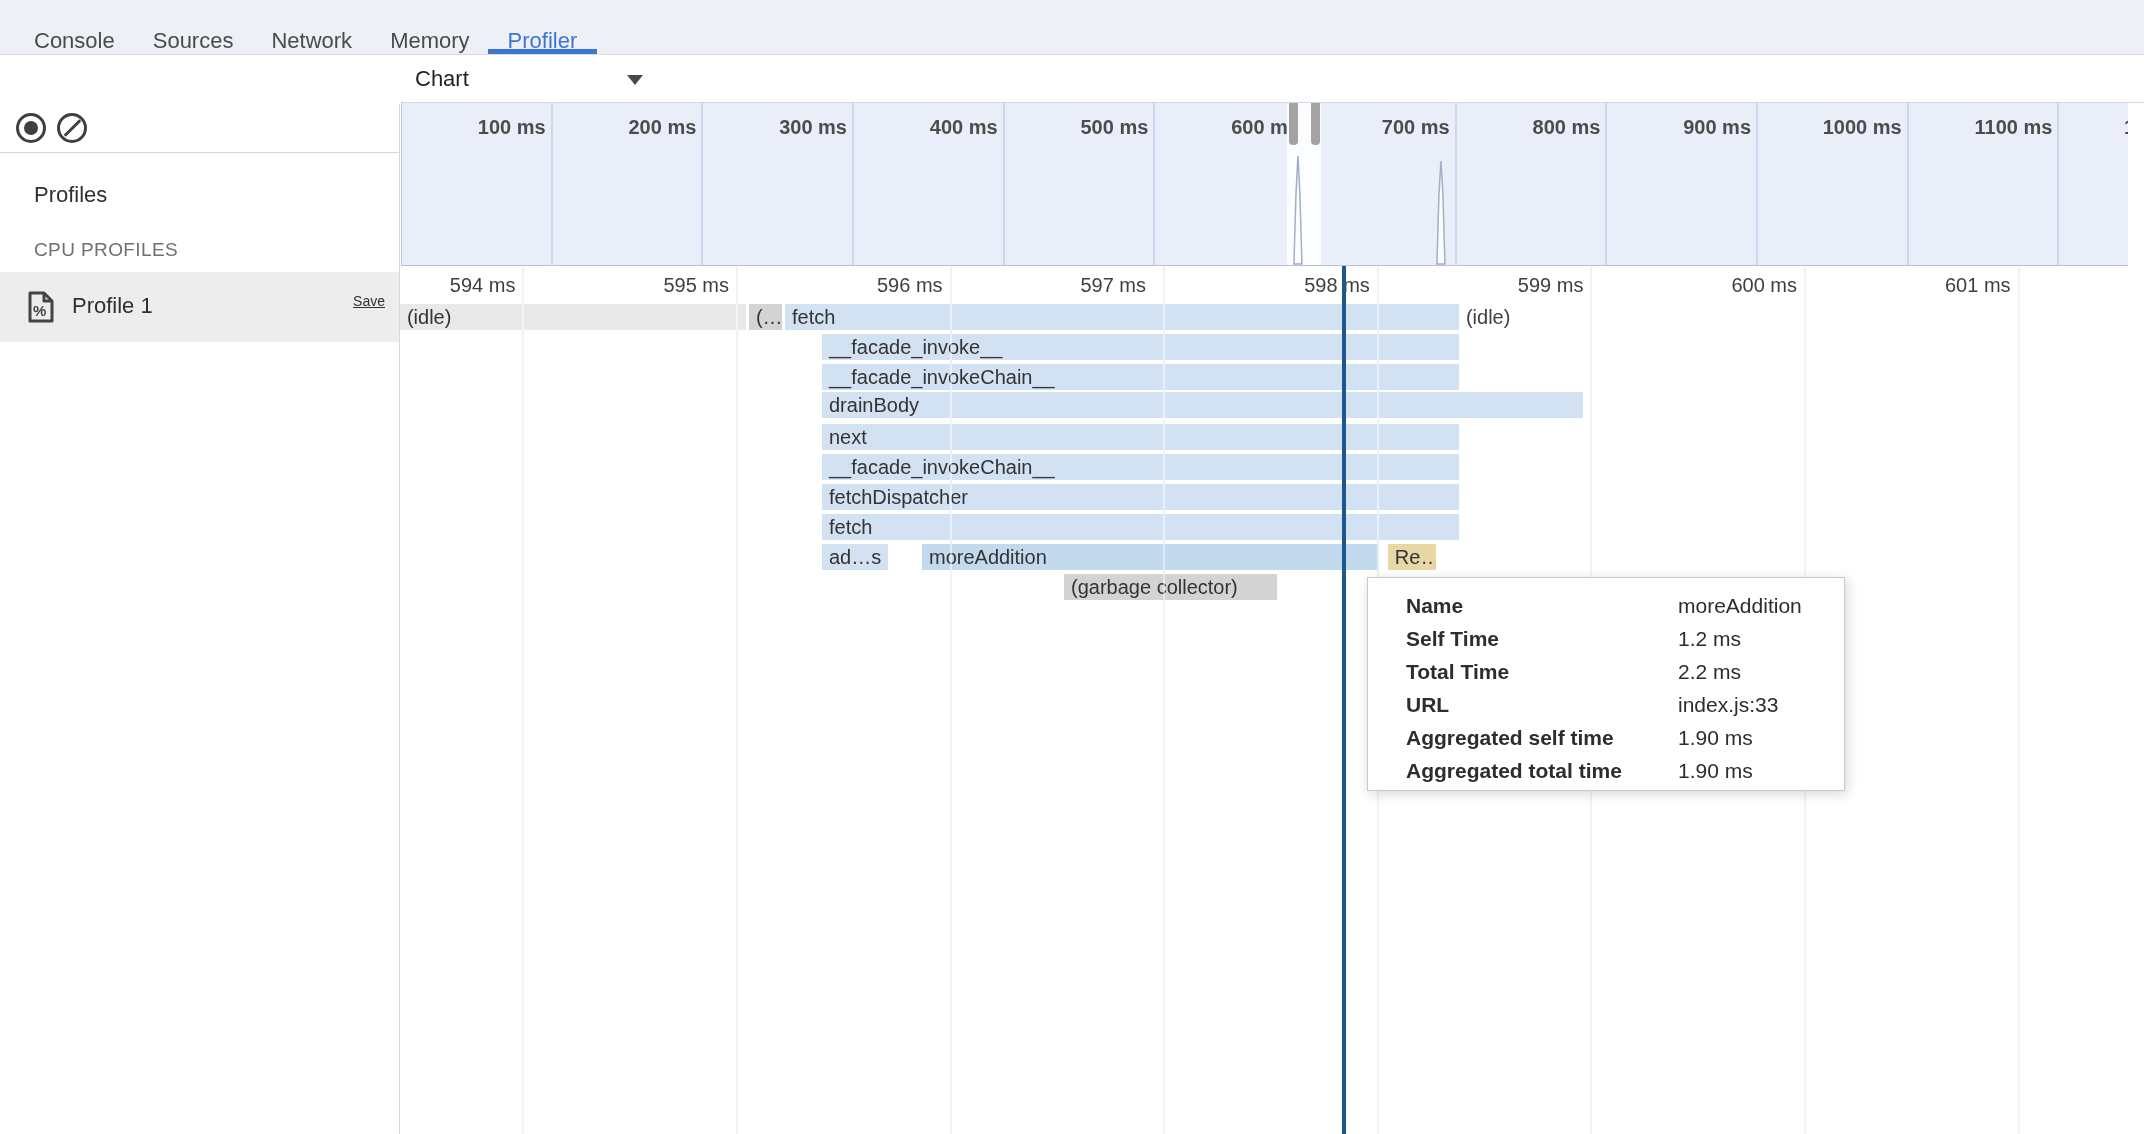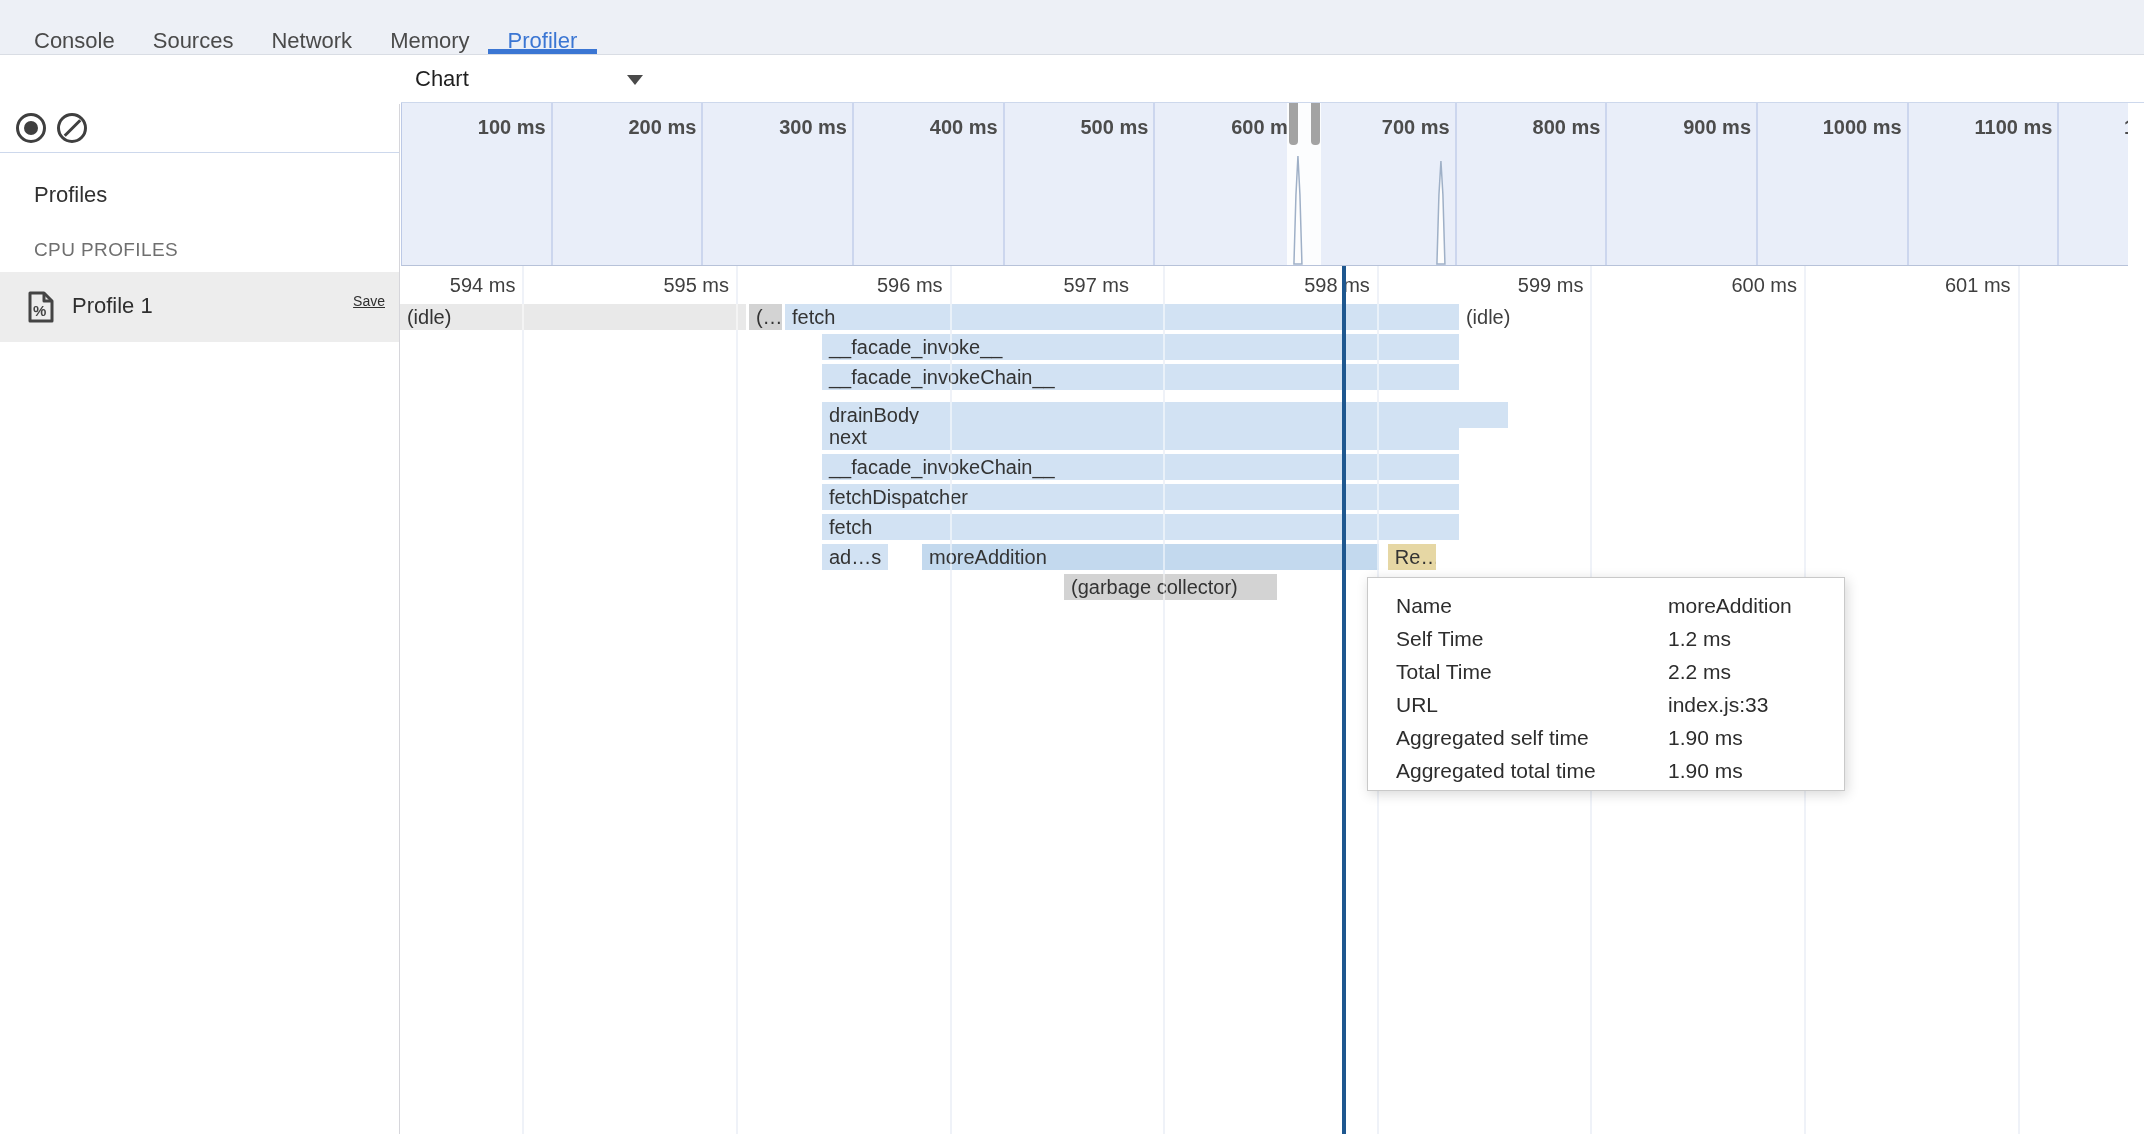--- a/index.html
+++ b/index.html
@@ -66,21 +66,21 @@
   .bar.hot{background:#c3d9ee;}
   .bar.tan{background:#e6d7a4;}
   .bar.labelonly{background:transparent;color:#3f3f3f;padding-left:4px;}
   .playhead{position:absolute;top:0;bottom:0;width:4px;background:#1e578f;z-index:30;}
 
   
   .tooltip{position:absolute;left:1367px;top:577px;width:478px;height:214px;background:#fff;
            border:1px solid #c9c9c9;box-shadow:2px 3px 12px rgba(0,0,0,.16);box-sizing:border-box;
            padding:11px 0 0 28px;z-index:60;}
   .tt-row{height:33px;line-height:33px;display:flex;font-size:21px;color:#2d2d2d;}
-  .tt-label{width:272px;font-weight:normal;}
+  .tt-label{width:272px;font-weight:bold;margin-left:10px;}
 </style>
 </head>
 <body>
 
 <div class="stage">
 
   <div class="tabbar" id="tabbar">
       <div class="tab">Console</div>
       <div class="tab">Sources</div>
       <div class="tab">Network</div>
@@ -151,36 +151,36 @@
     </div>
 
   <div class="flame" id="flame">
       <div class="grid-a" style="left: 122.4px;"></div>
       <div class="ruler-label" style="left: -44.6px;">594 ms</div>
       <div class="grid-a" style="left: 336px;"></div>
       <div class="ruler-label" style="left: 169px;">595 ms</div>
       <div class="grid-a" style="left: 549.6px;"></div>
       <div class="ruler-label" style="left: 382.6px;">596 ms</div>
       <div class="grid-a" style="left: 763.2px;"></div>
-      <div class="ruler-label" style="left: 569px;">597 ms</div>
+      <div class="ruler-label" style="left: 586px;">597 ms</div>
       <div class="grid-a" style="left: 976.8px;"></div>
       <div class="ruler-label" style="left: 809.8px;">598 ms</div>
       <div class="grid-a" style="left: 1190.4px;"></div>
       <div class="ruler-label" style="left: 1023.4px;">599 ms</div>
       <div class="grid-a" style="left: 1404px;"></div>
       <div class="ruler-label" style="left: 1237px;">600 ms</div>
       <div class="grid-a" style="left: 1617.6px;"></div>
       <div class="ruler-label" style="left: 1450.6px;">601 ms</div>
       <div class="bar idle" style="left: -0.0607999px; width: 346.032px; top: 38px;">(idle)</div>
       <div class="bar gray" style="left: 348.962px; width: 33.108px; top: 38px;">(…</div>
       <div class="bar blue" style="left: 385.06px; width: 673.908px; top: 38px;">fetch</div>
       <div class="bar labelonly" style="left: 1061.96px; width: 86.7216px; top: 38px;">(idle)</div>
       <div class="bar blue" style="left: 422.013px; width: 636.955px; top: 68px;">__facade_invoke__</div>
       <div class="bar blue" style="left: 422.013px; width: 636.955px; top: 98px;">__facade_invokeChain__</div>
-      <div class="bar blue" style="left: 422.013px; width: 686px; top: 136px;">drainBody</div>
+      <div class="bar blue" style="left: 422.013px; width: 761px; top: 126px;">drainBody</div>
       <div class="bar blue" style="left: 422.013px; width: 636.955px; top: 158px;">next</div>
       <div class="bar blue" style="left: 422.013px; width: 636.955px; top: 188px;">__facade_invokeChain__</div>
       <div class="bar blue" style="left: 422.013px; width: 636.955px; top: 218px;">fetchDispatcher</div>
       <div class="bar blue" style="left: 422.013px; width: 636.955px; top: 248px;">fetch</div>
       <div class="bar blue" style="left: 422.013px; width: 66.0024px; top: 278px;">ad…s</div>
       <div class="bar hot" style="left: 521.978px; width: 456.89px; top: 278px;">moreAddition</div>
       <div class="bar tan" style="left: 987.839px; width: 48px; top: 278px;">Re…e</div>
       <div class="bar gray" style="left: 664.022px; width: 212.959px; top: 308px;">(garbage collector)</div>
       <div class="grid-b" style="left: 122.4px;"></div>
       <div class="grid-b" style="left: 336px;"></div>

